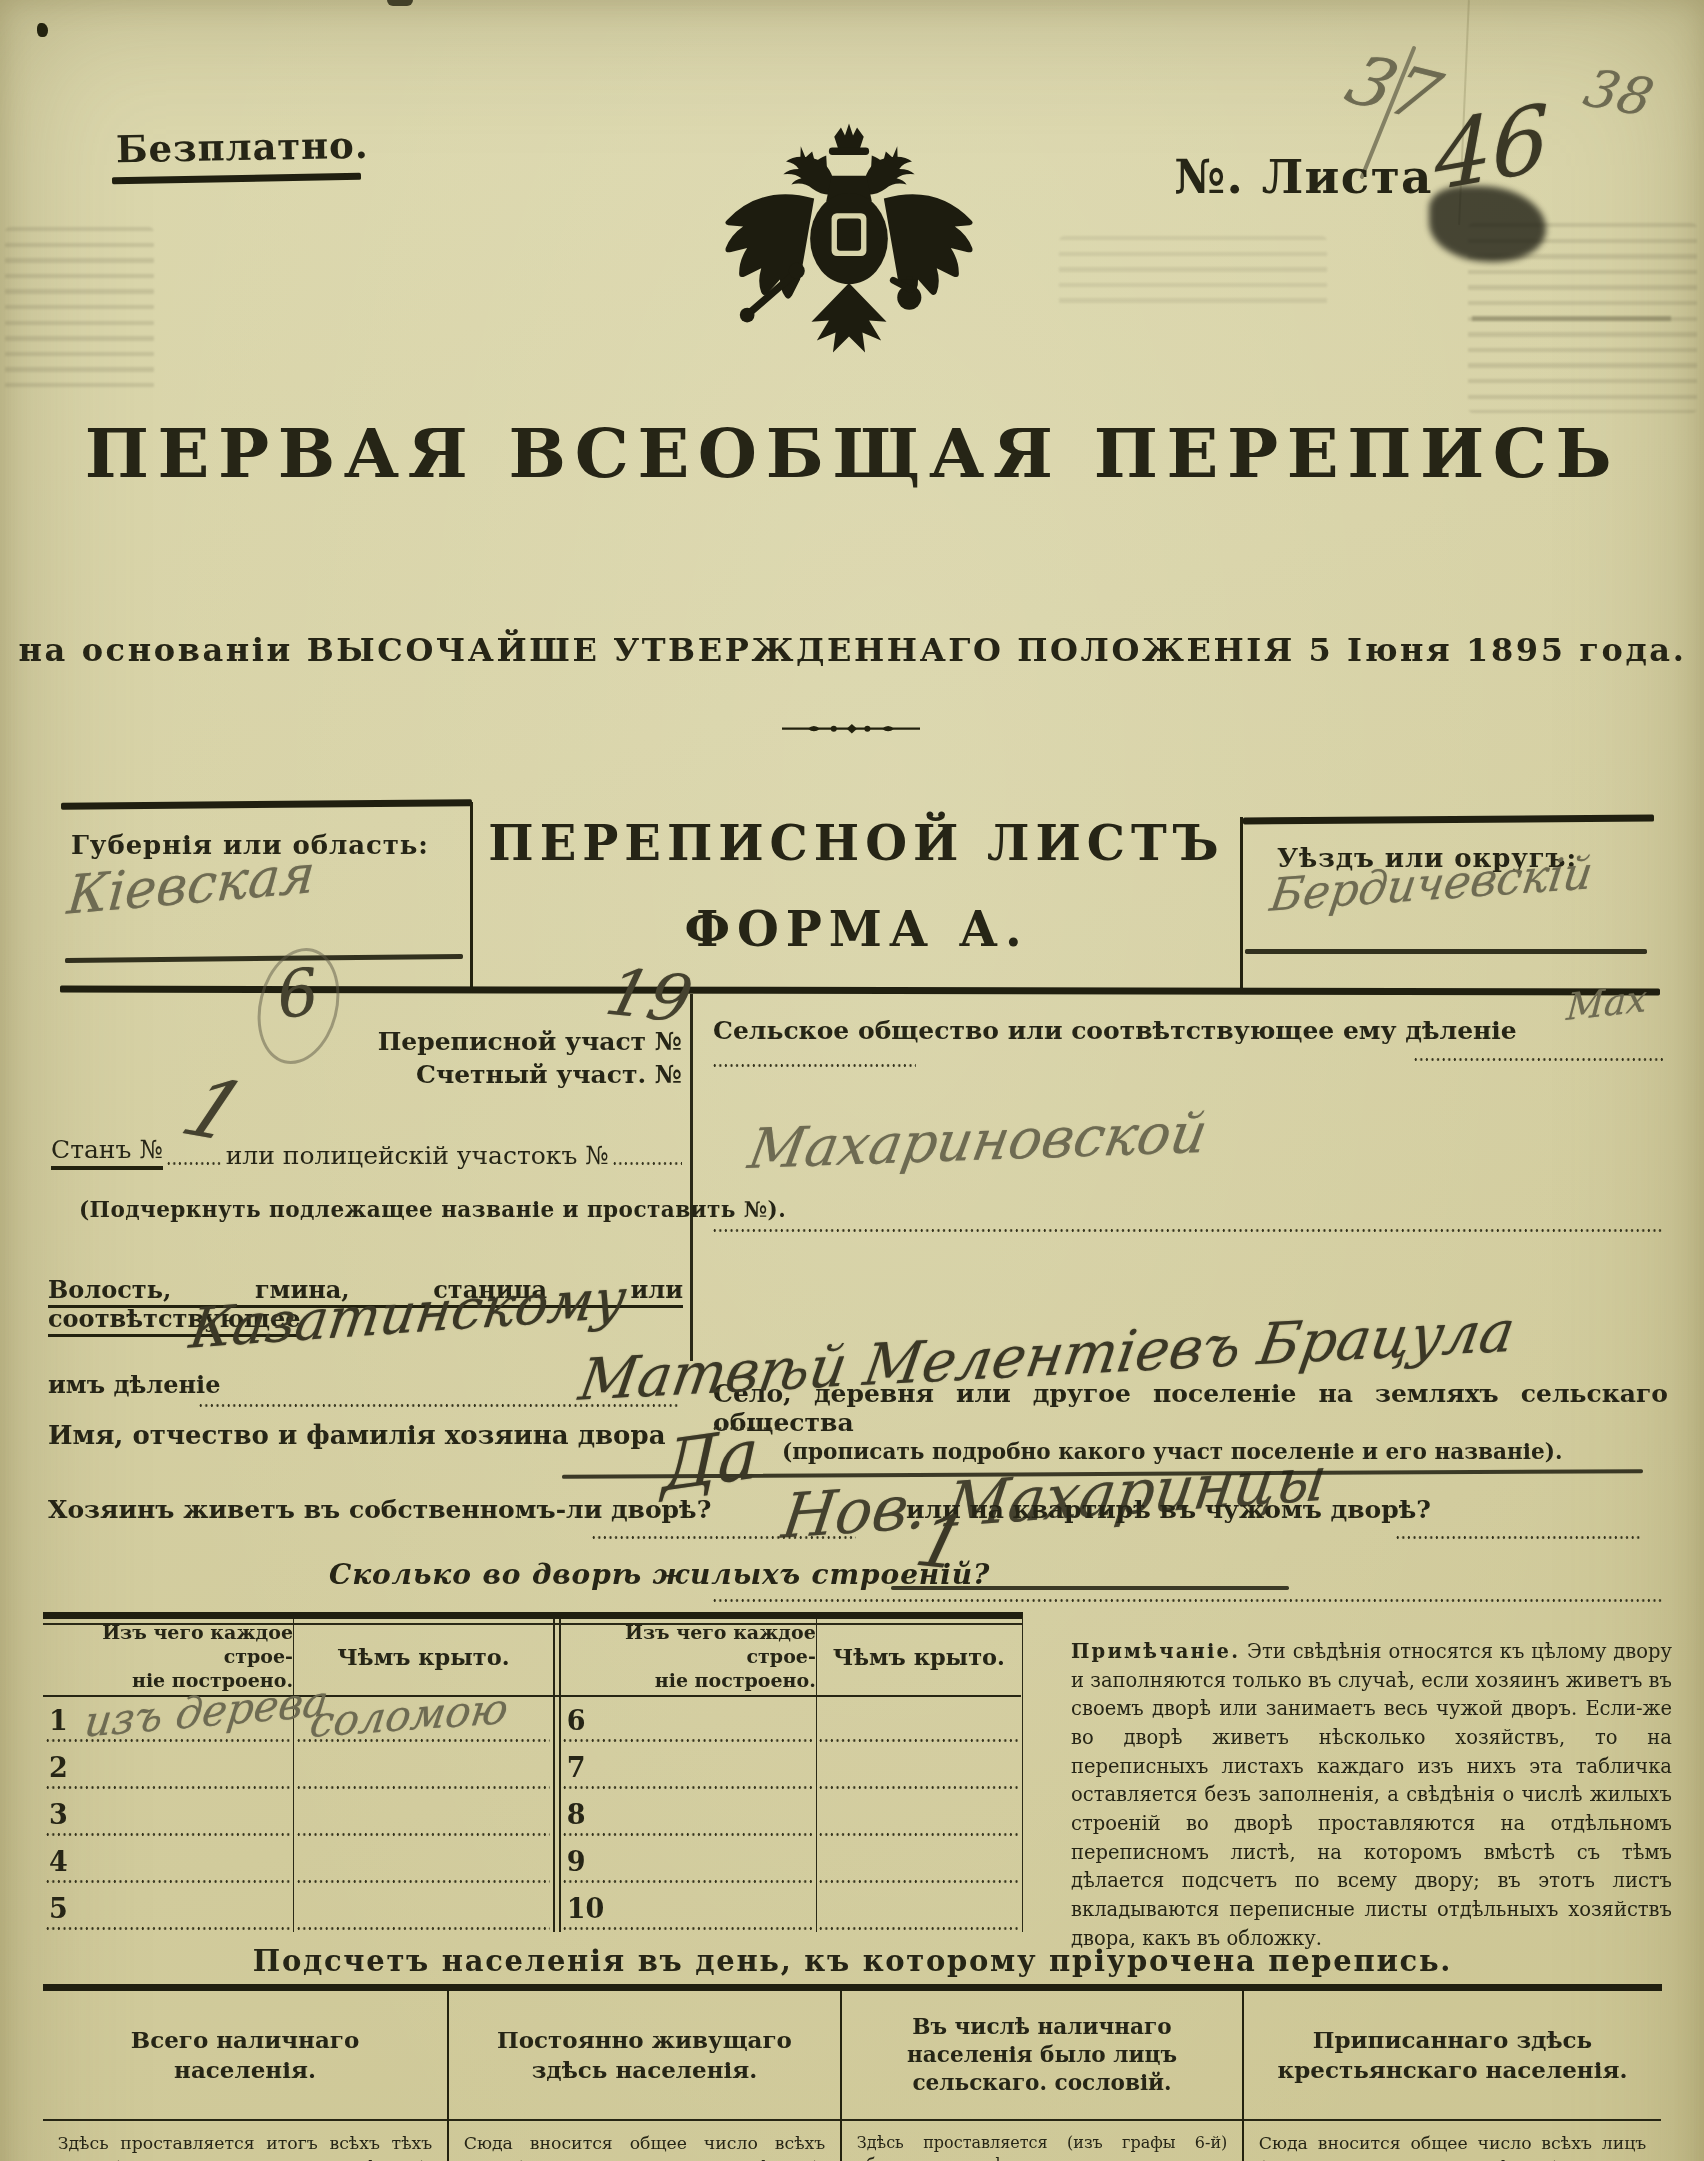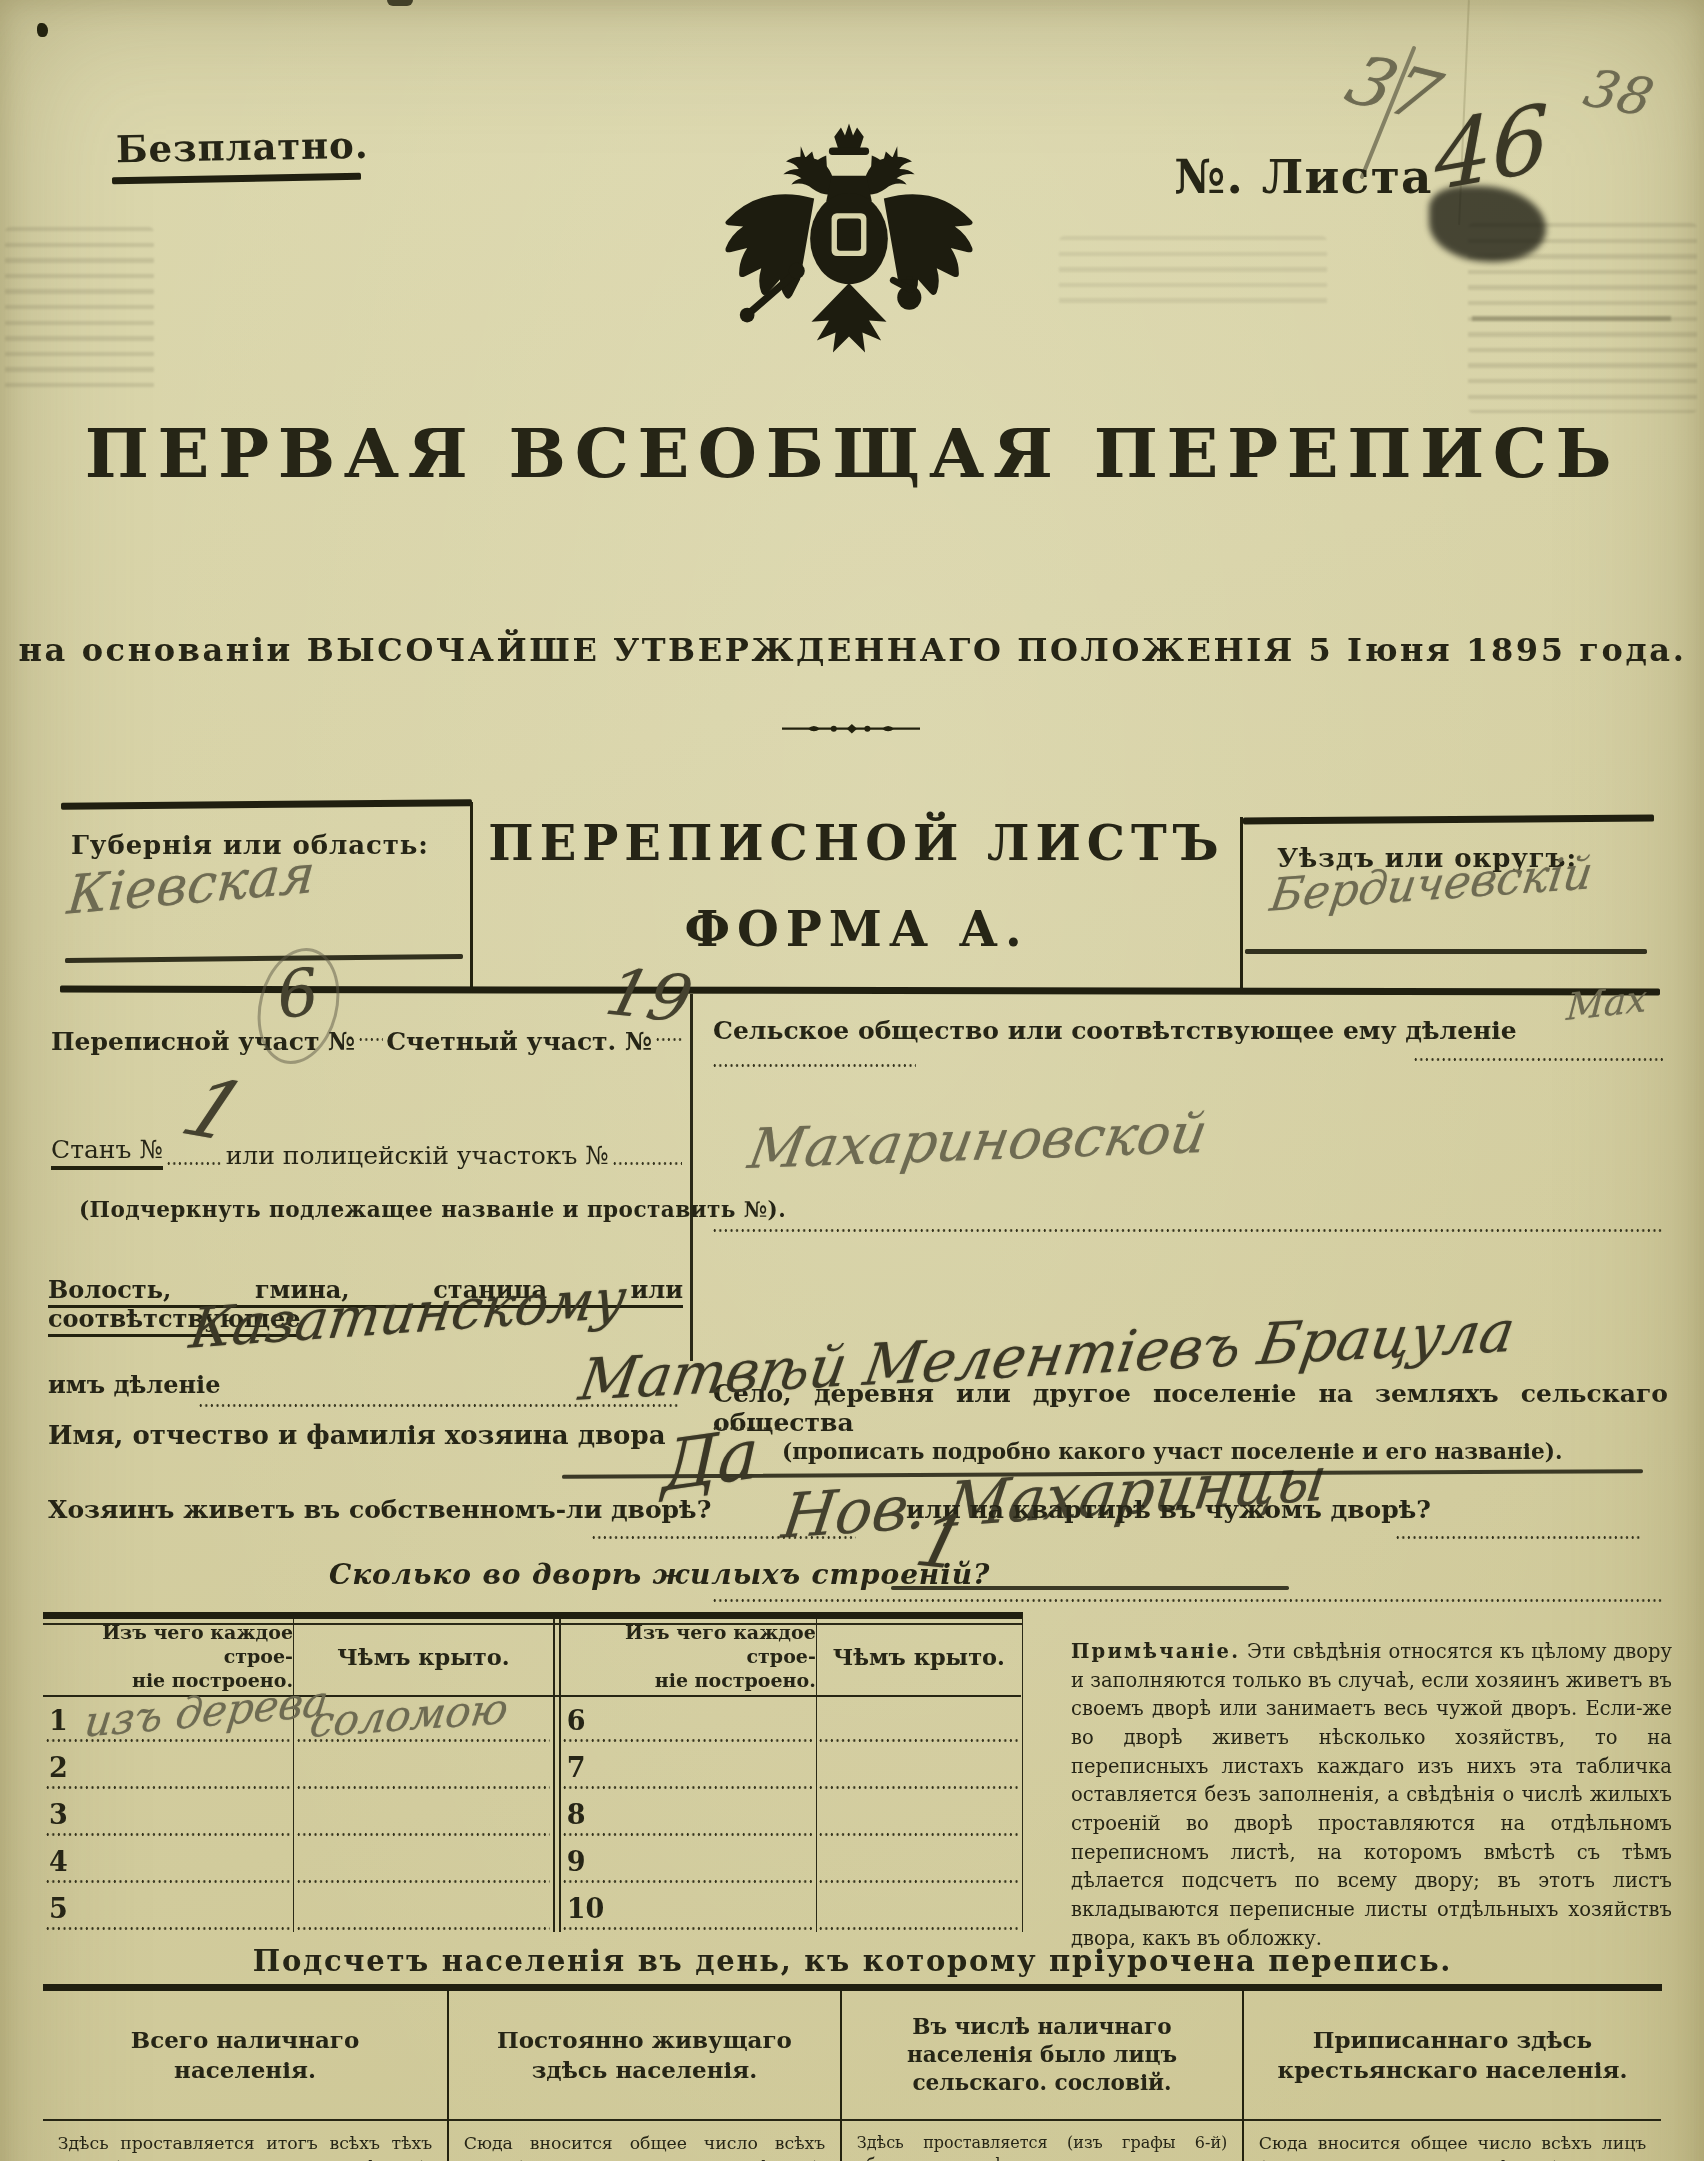--- a/index.html
+++ b/index.html
@@ -126,21 +126,21 @@
 
   <div class="abs thick" style="left:1243px;top:816px;width:411px;height:6.5px;transform:rotate(-0.4deg);"></div>
   <div class="abs" style="left:1240px;top:817px;width:2.6px;height:171px;background:#23220f;"></div>
   <div class="abs bandlbl" style="left:1277px;top:843px;">Уѣздъ или округъ:</div>
   <div class="abs hand pencil" style="left:1267px;top:869px;font-size:45px;transform:rotate(-4deg) skewX(-12deg);">Бердичевскій</div>
   <div class="abs thick" style="left:1245px;top:949px;width:402px;height:4.8px;opacity:.9;"></div>
 
   <div class="abs thick" style="left:60px;top:987px;width:1600px;height:7.3px;transform:rotate(0.1deg);"></div>
   <div class="abs" style="left:690px;top:994px;width:2.6px;height:367px;background:#2a2917;"></div>
 
-  <div class="abs" style="left:51px;top:1027px;width:631px;display:flex;align-items:center;font-size:25px;font-weight:bold;">
+  <div class="abs" style="left:51px;top:1027px;width:631px;display:flex;align-items:flex-end;font-size:25px;font-weight:bold;flex-direction:column;">
     <span>Переписной участ №</span>
     <span class="dot" style="flex:1;margin:0 3.5px 4.3px 3.5px;"></span>
     <span>Счетный участ. №</span>
     <span class="dot" style="flex:1.1;margin:0 0 4.3px 3.5px;"></span>
   </div>
   <div class="abs hand ink2" style="left:281px;top:958px;font-size:65px;transform:rotate(-6deg);">6</div>
   <div class="abs" style="left:259px;top:947px;width:73px;height:112px;border:3px solid rgba(95,92,72,.5);border-radius:50%;transform:rotate(14deg);"></div>
   <div class="abs hand ink2" style="left:599px;top:953px;font-size:65px;transform:rotate(6deg) skewX(-8deg);">19</div>
 
   <div class="abs" style="left:51px;top:1135px;width:631px;display:flex;align-items:flex-end;font-size:25px;font-weight:normal;">

